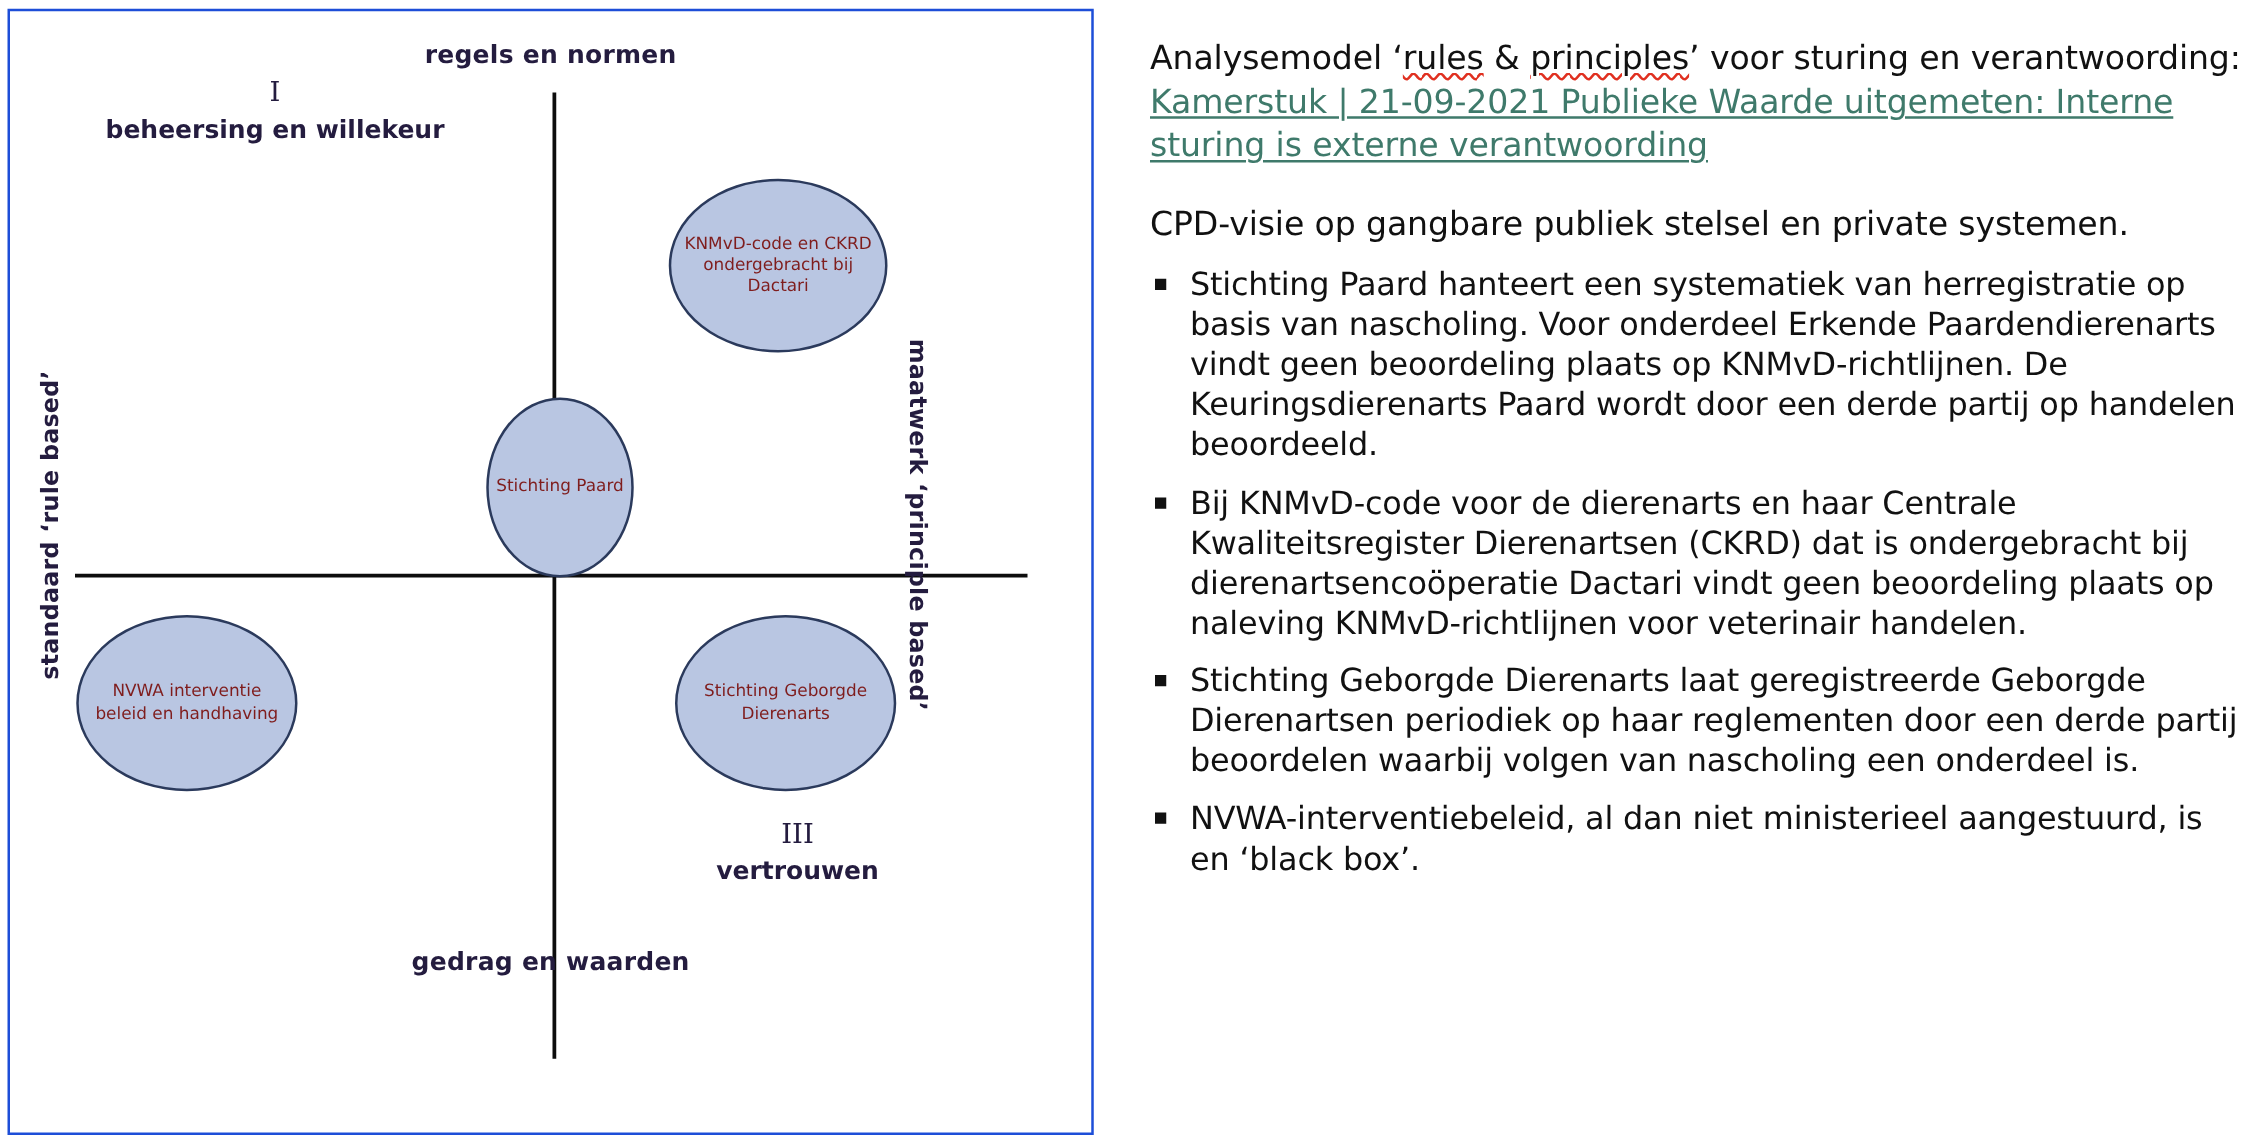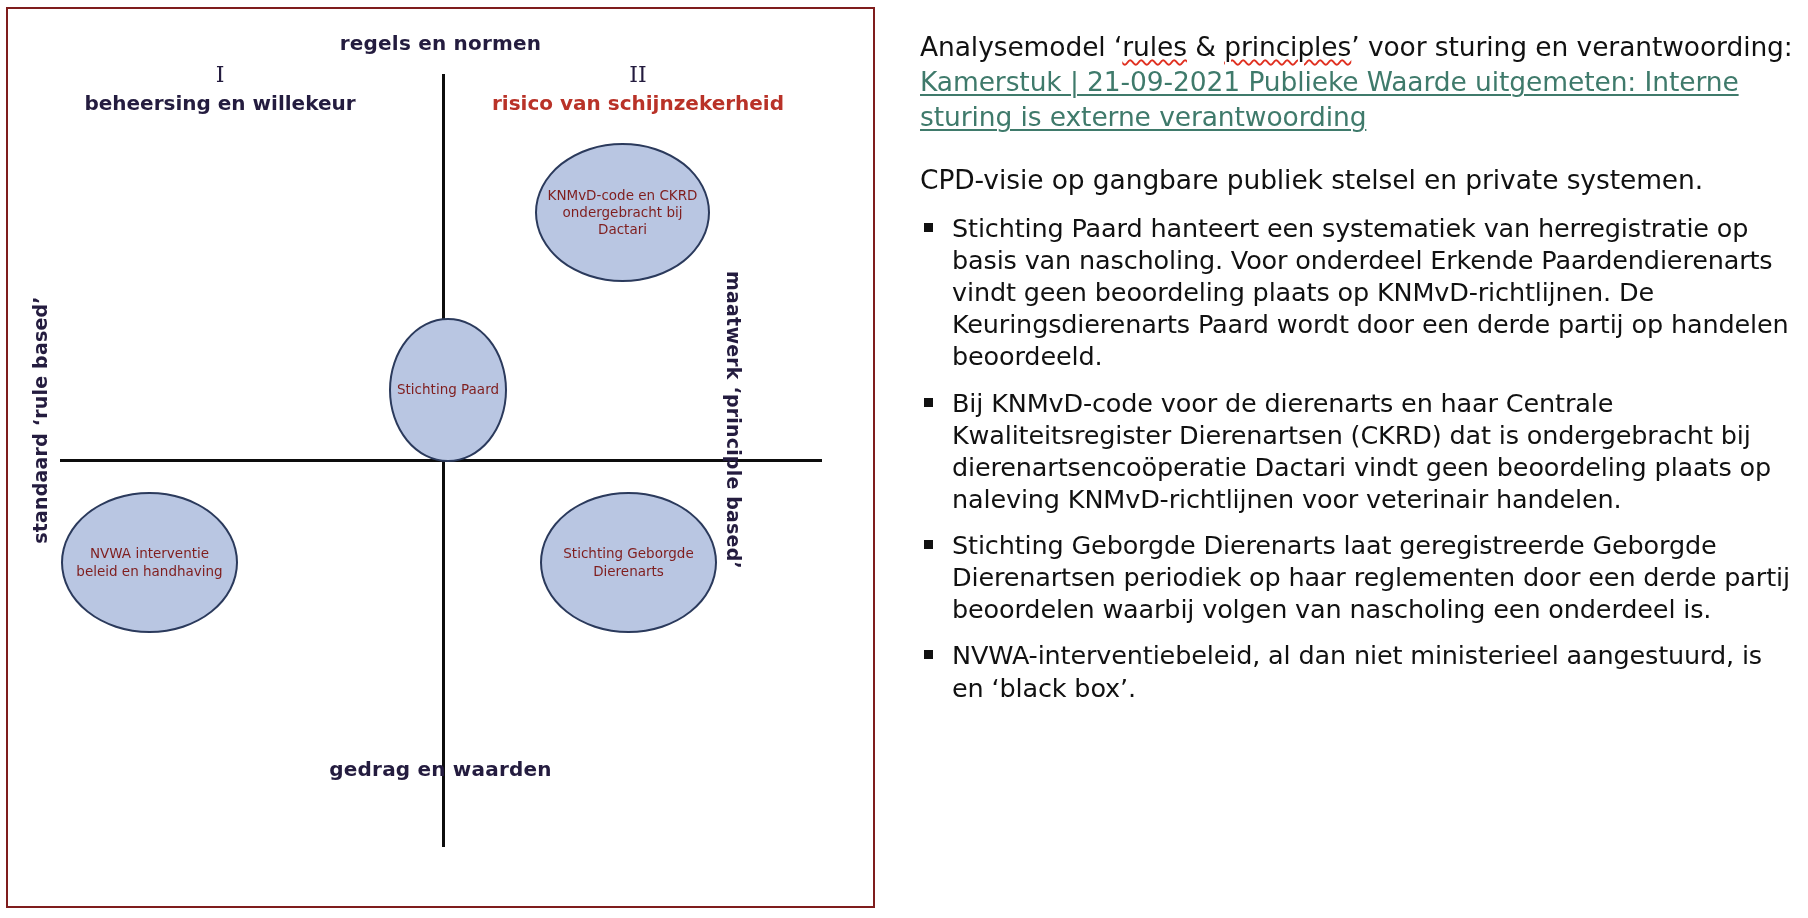--- a/index.html
+++ b/index.html
@@ -7,21 +7,21 @@
     width:1808px;height:918px;
     background:#ffffff;
     font-family:"DejaVu Sans", sans-serif;
     overflow:hidden;
   }
   #root{position:relative;width:1808px;height:918px;}
 
   
   #diagram{
     position:absolute;left:6px;top:7px;width:869px;height:901px;
-    border:2px solid #7f1d1d;
+    border:2px solid #1d4ed8;
     background:#ffffff;
     box-sizing:border-box;
   }
   .axis-v{
     position:absolute;left:434px;top:65px;width:3px;height:773px;
     background:#0d0d0d;
   }
   .axis-h{
     position:absolute;left:52px;top:450px;width:762px;height:3px;
     background:#0d0d0d;
@@ -141,26 +141,26 @@
 
     <div class="diag-label" id="lbl-left">standaard ‘rule based’</div>
 
     <div class="diag-label" id="lbl-right">maatwerk ‘principle based’</div>
 
     <div class="quad" id="q1">
       <div class="roman">I</div>
       <div class="cap navy">beheersing en willekeur</div>
     </div>
 
-    <div class="quad" id="q2">
-      <div class="roman">II</div>
-      <div class="cap red">risico van schijnzekerheid</div>
-    </div>
-
-
+
+
+    <div class="quad" id="q3">
+      <div class="roman">III</div>
+      <div class="cap navy">vertrouwen</div>
+    </div>
 
     <div class="bubble" id="bub-knmvd">
       <span>KNMvD-code en CKRD ondergebracht bij Dactari</span>
     </div>
 
     <div class="bubble" id="bub-paard">
       <span>Stichting Paard</span>
     </div>
 
     <div class="bubble" id="bub-nvwa">

